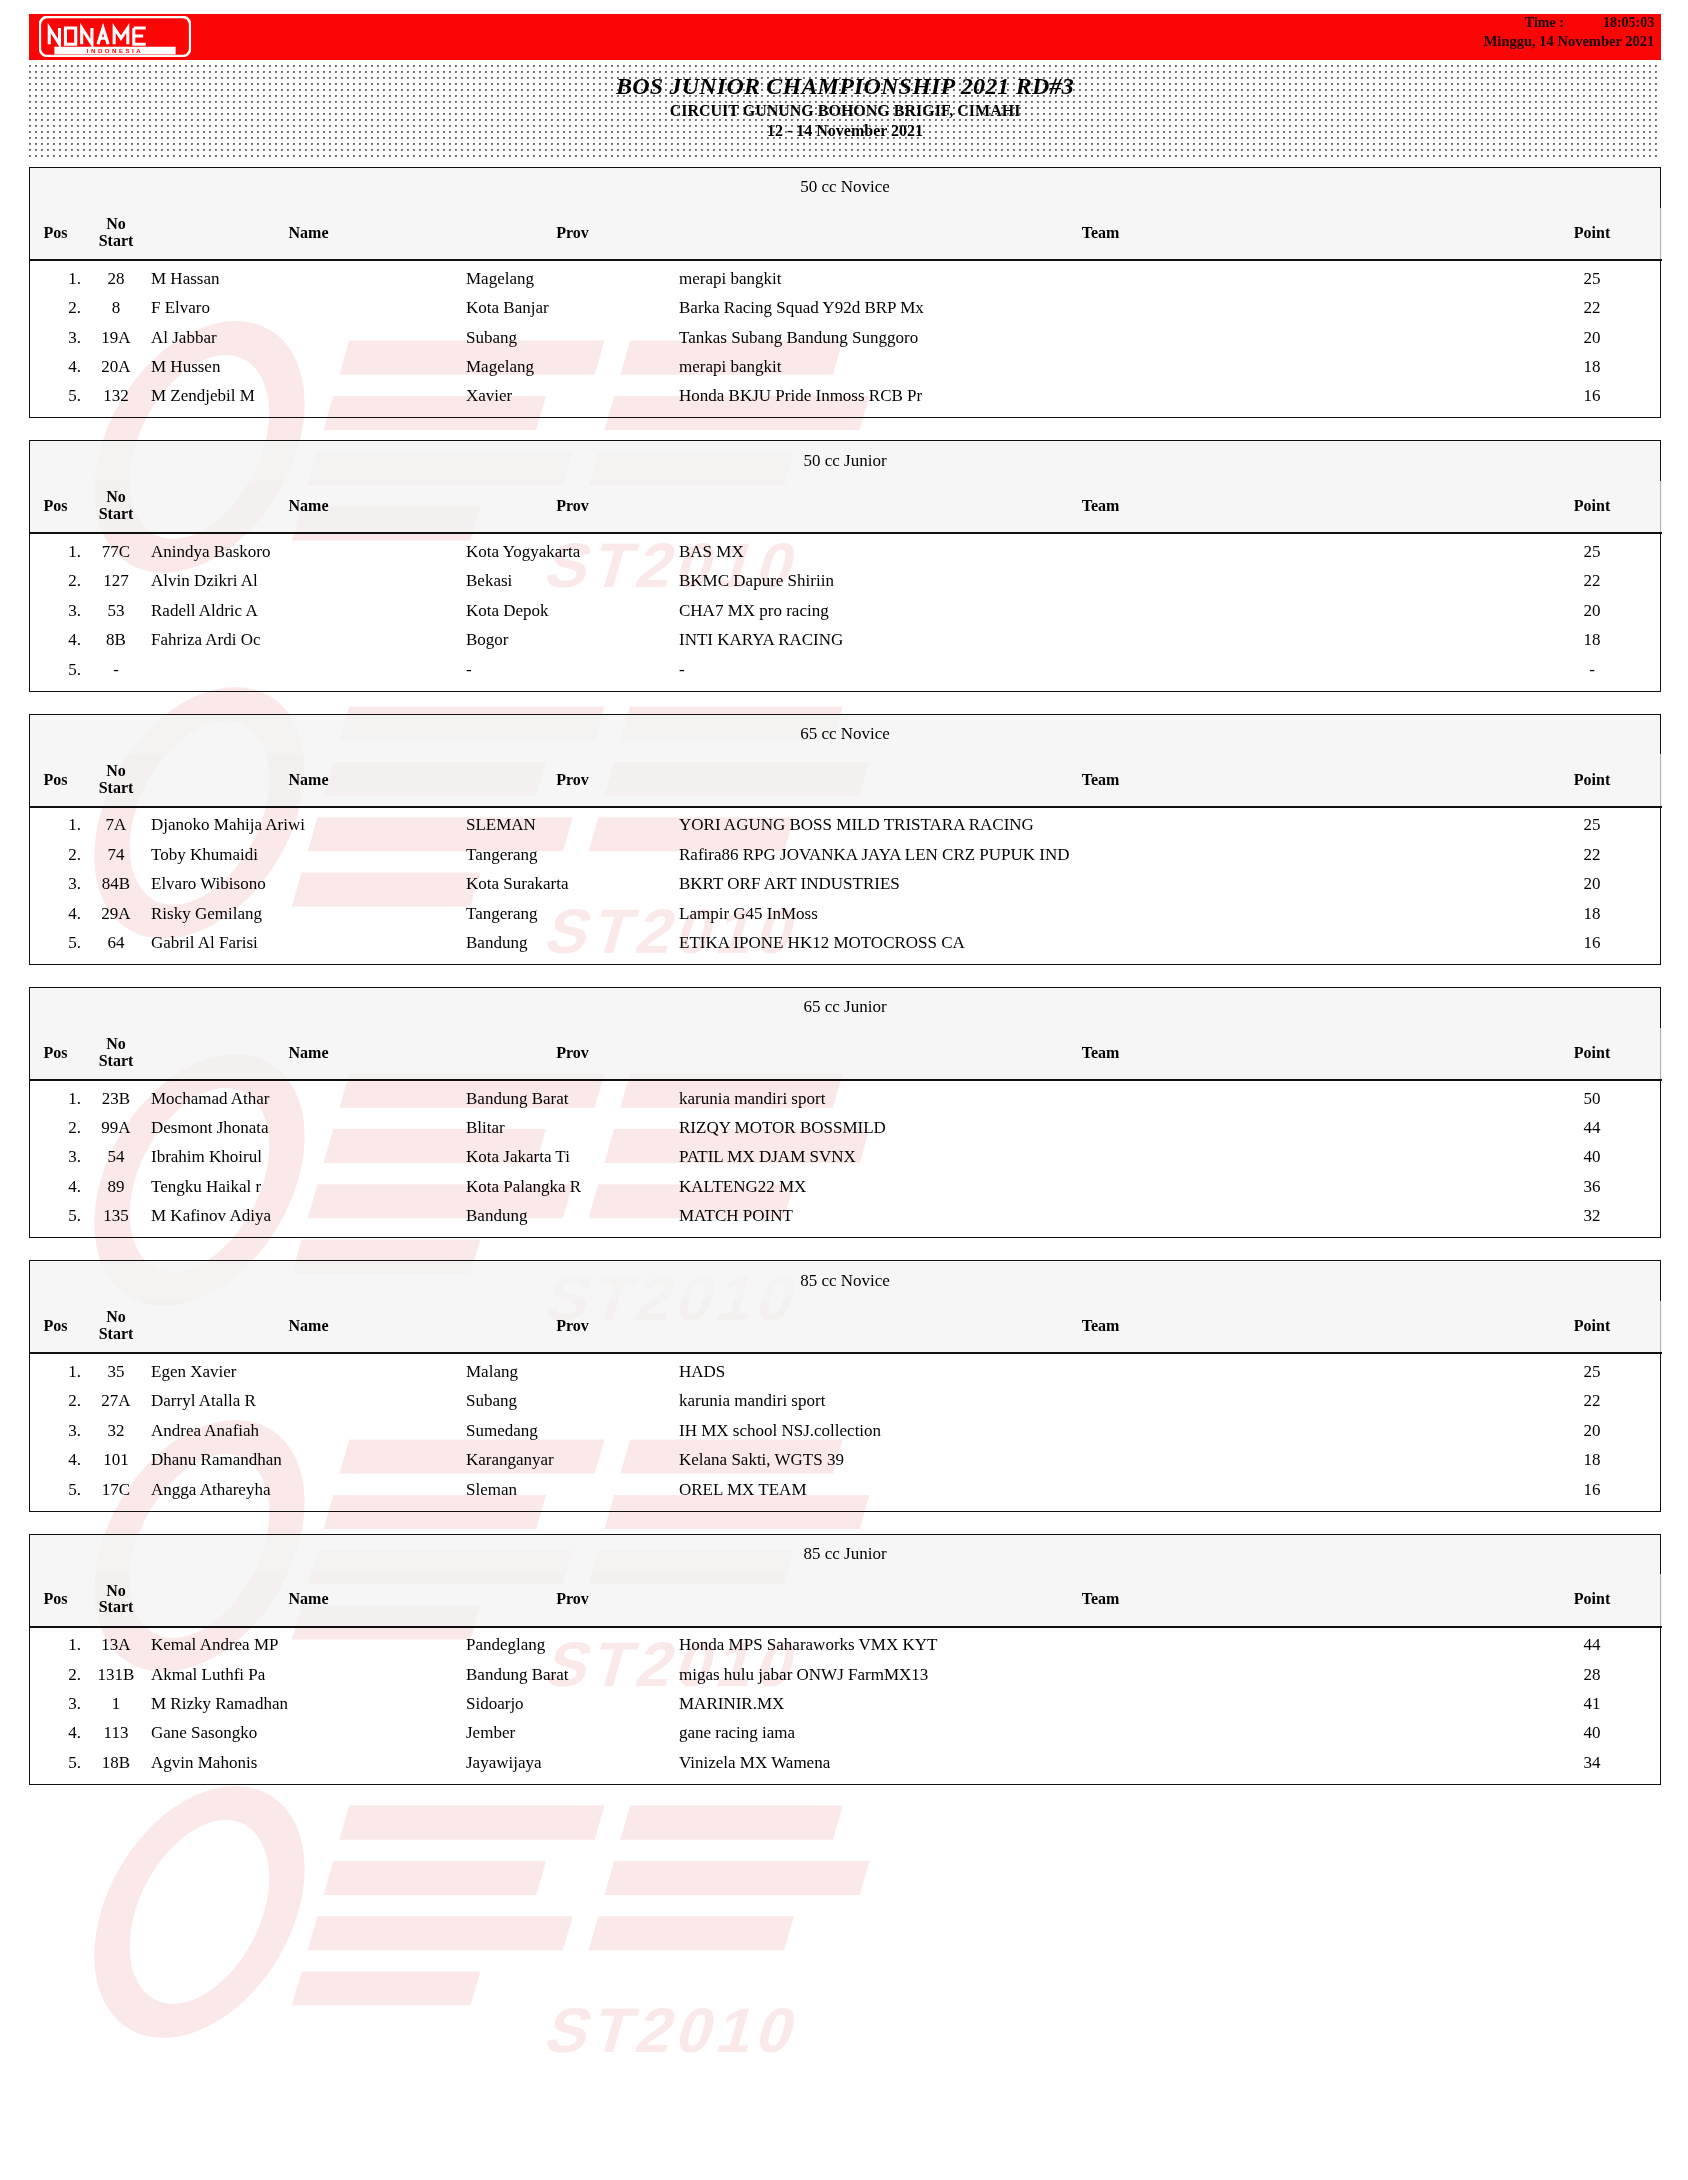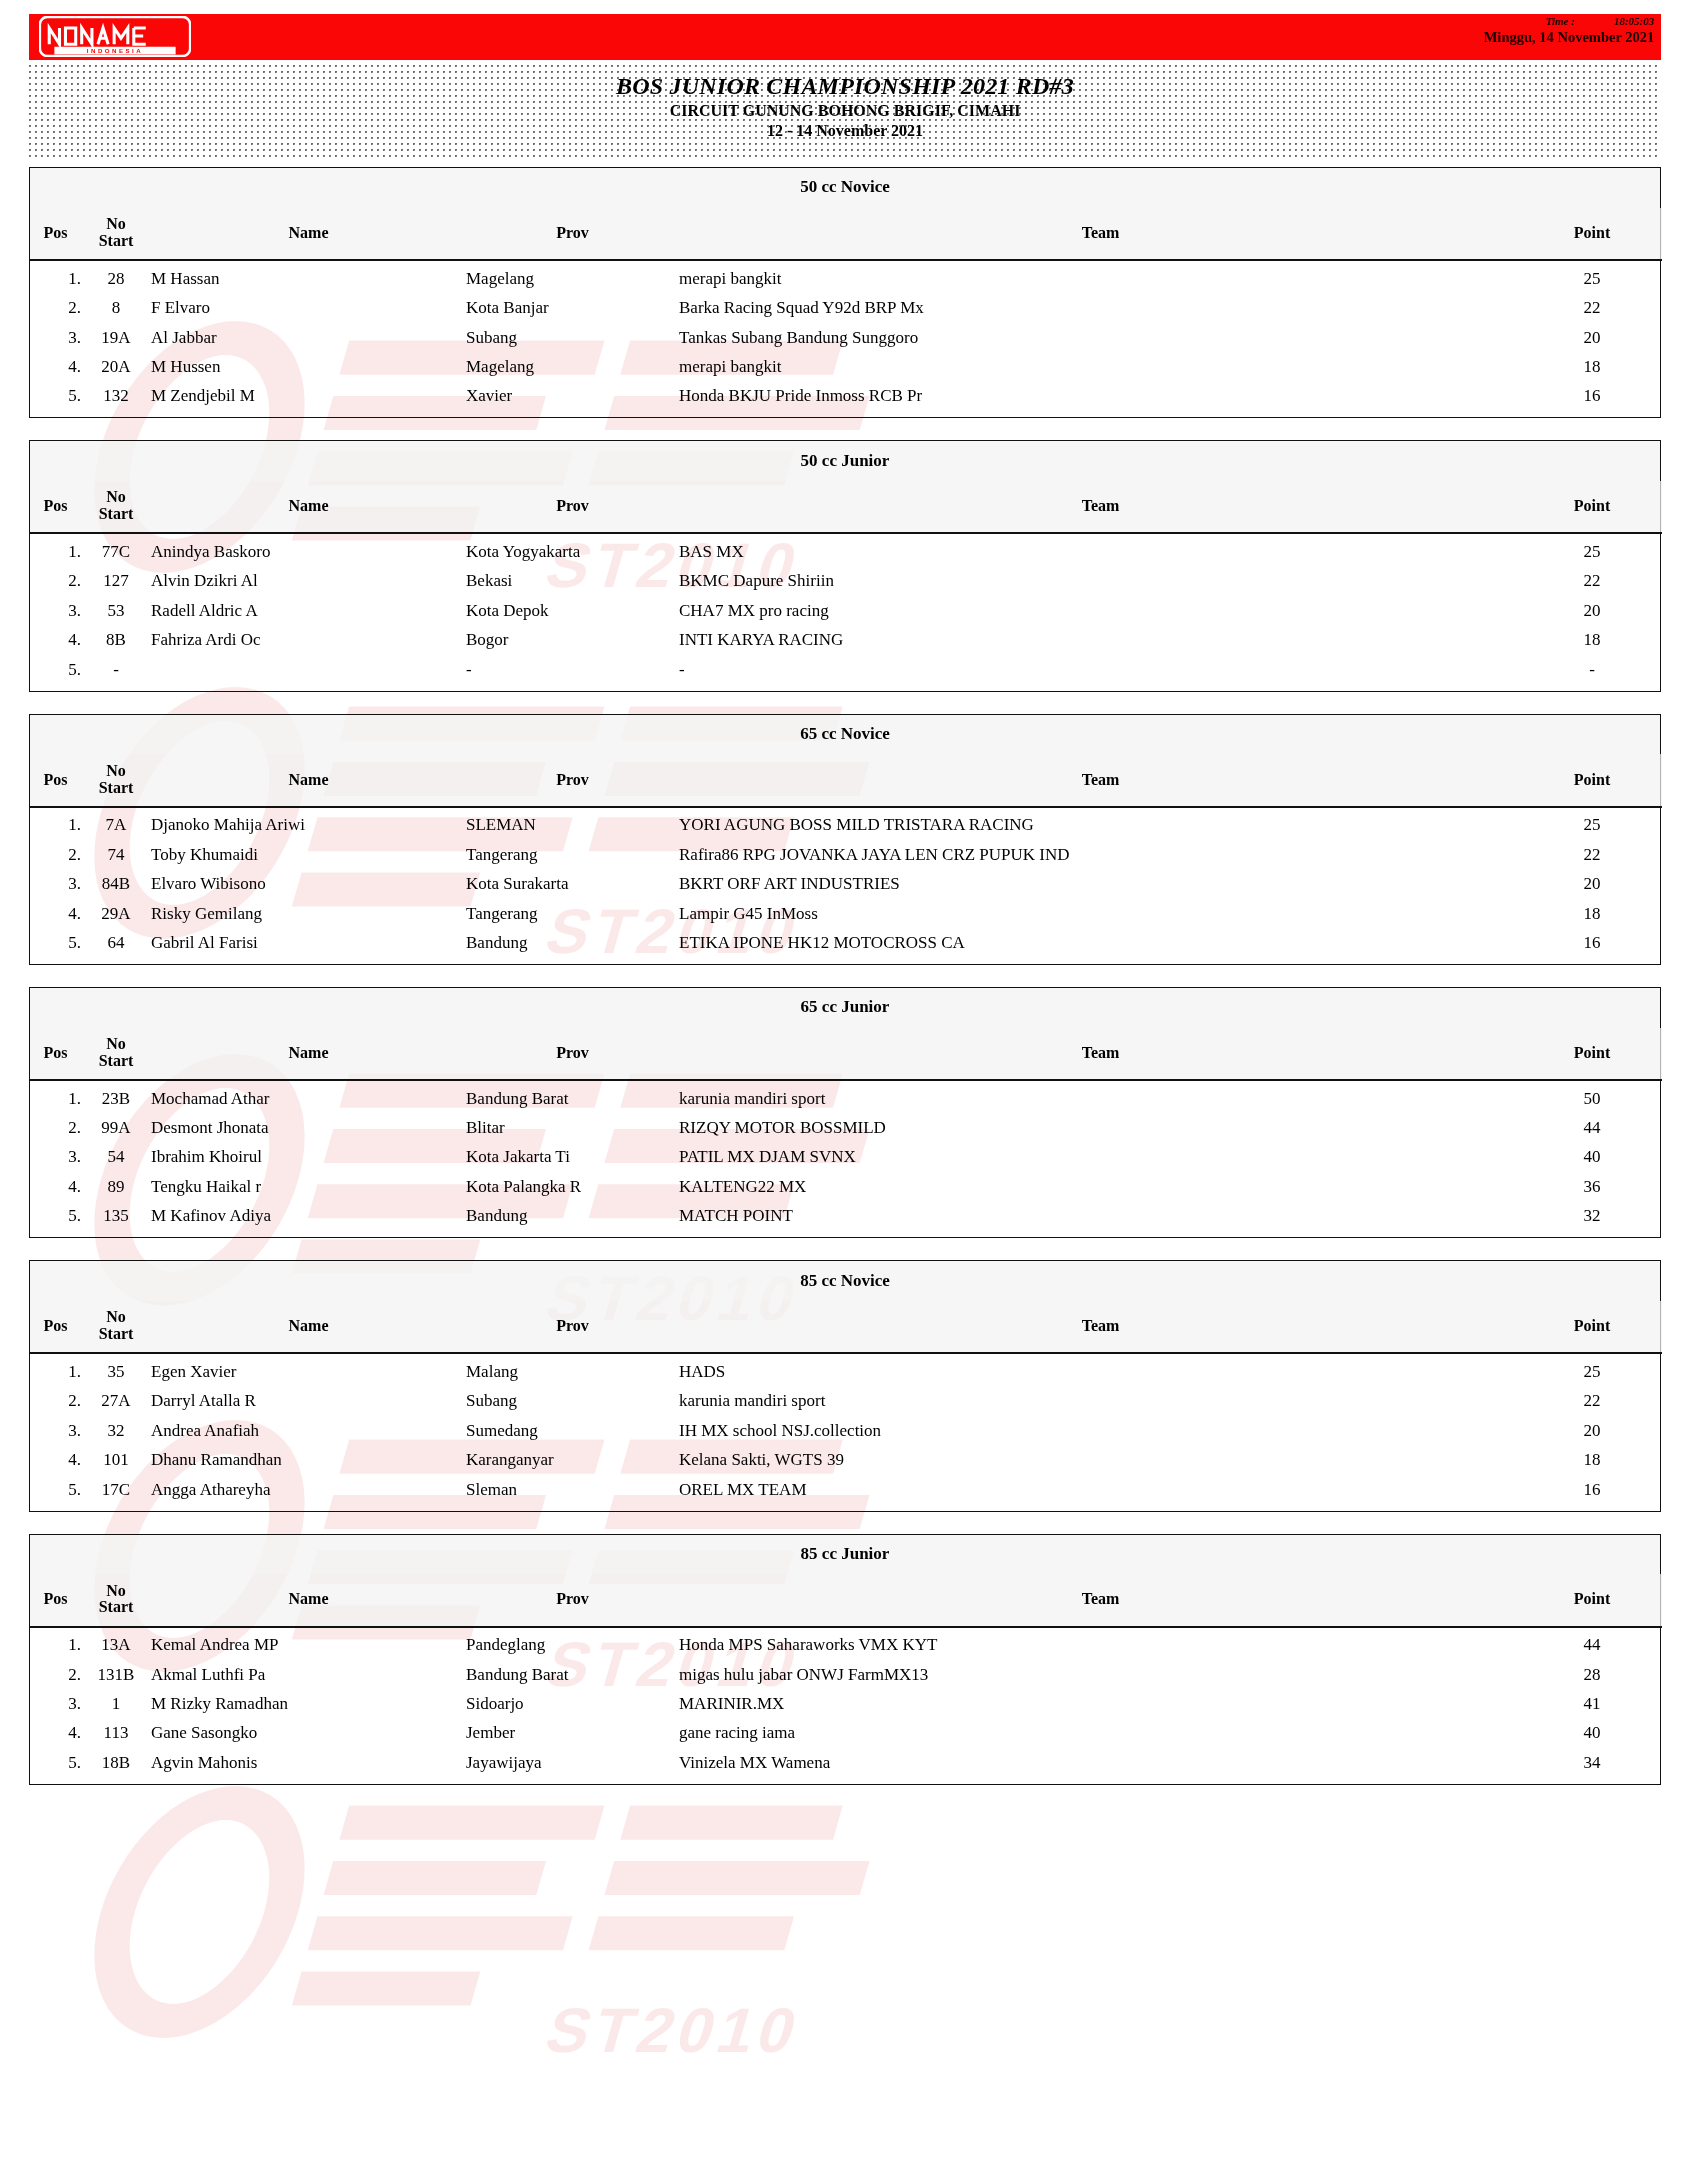--- a/index.html
+++ b/index.html
@@ -53,23 +53,22 @@
 
   #time-block {
     position: absolute;
     right: 6.8px;
     top: 1.7px;
     text-align: right;
     color: #1a0000;
     line-height: 1.12;
   }
   #time-row {
-    font-style: italic;
     font-weight: bold;
-    font-size: 11px;
+    font-size: 14px;
     white-space: nowrap;
   }
   #time-row .lbl { margin-right: 39px; }
   #date-row {
     font-weight: bold;
     font-size: 14.5px;
     white-space: nowrap;
     margin-top: 1.7px;
   }
 
@@ -127,21 +126,21 @@
   }
   .section {
     border: 1.7px solid #111;
     background: transparent;
     margin-bottom: 22px;
     box-sizing: border-box;
   }
   .section-title {
     background: rgba(244,244,244,0.80);
     text-align: center;
-    font-weight: bold;
+    font-weight: normal;
     font-size: 17px;
     padding: 9.4px 0 10.2px 0;
     color: #000;
   }
   table.result {
     width: 100%;
     border-collapse: collapse;
     table-layout: fixed;
     background: transparent;
   }

